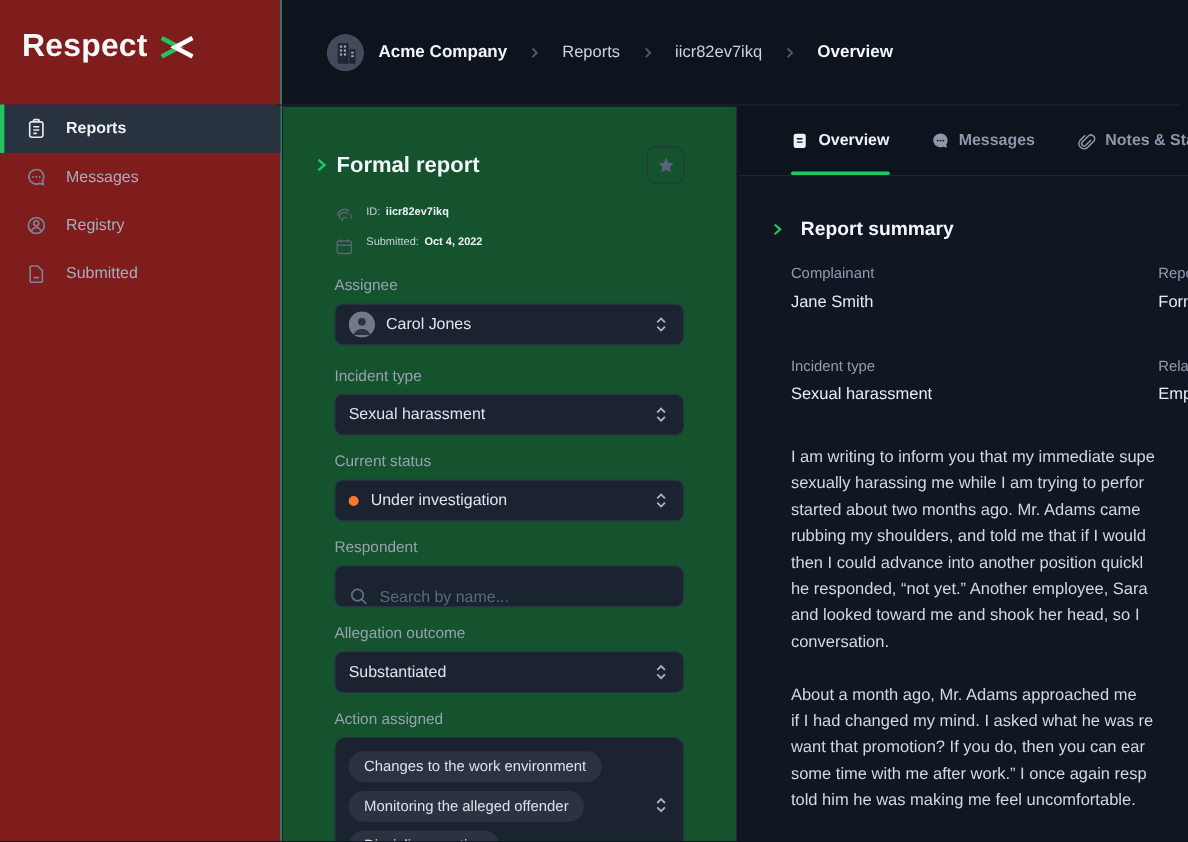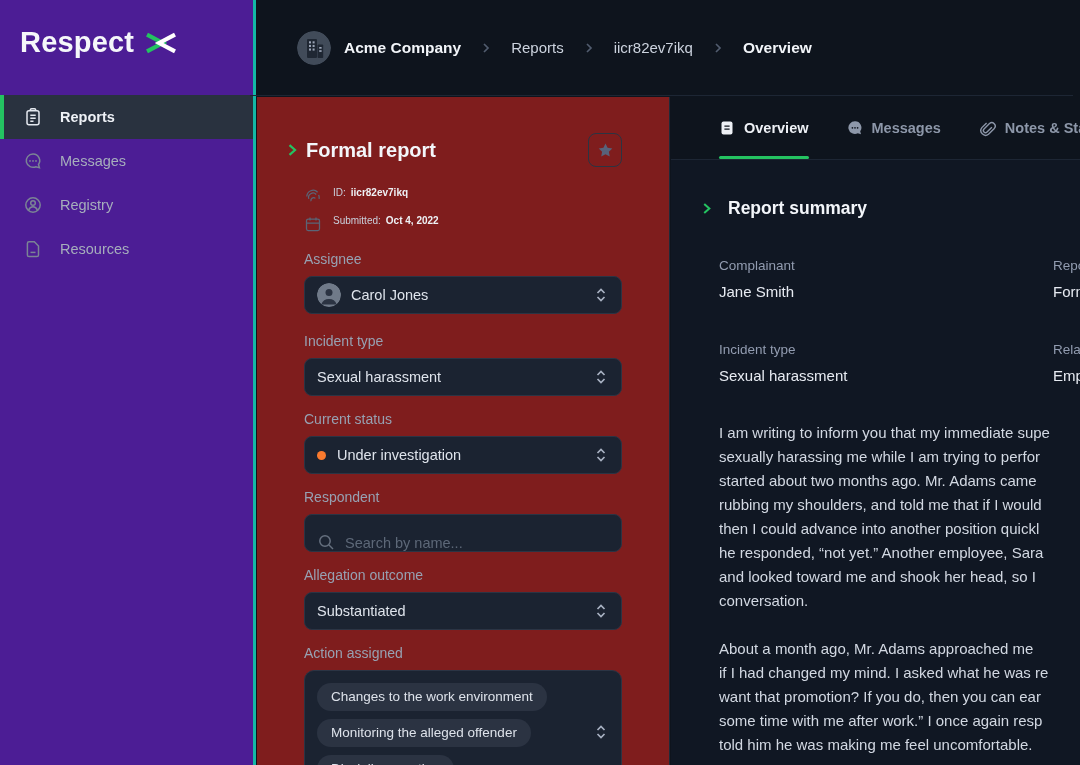--- a/index.html
+++ b/index.html
@@ -1,38 +1,38 @@
 <!DOCTYPE html>
 <html><head>
 <meta charset="utf-8">
 <style>
   * { box-sizing: border-box; margin: 0; padding: 0; }
   html,body { background:#0a0f16; }
   body { font-family:"Liberation Sans","DejaVu Sans",sans-serif; }
   .app { position:relative; width:1080px; height:765px; background:#0e141d; overflow:hidden; color:#e7ebf2; }
 
   
-  .sidebar { position:absolute; left:0; top:0; width:256px; height:765px; background:#4c1d95; border-right:3px solid #14b8a6; }
+  .sidebar { position:absolute; left:0; top:0; width:256px; height:765px; background:#7f1d1d; border-right:1px solid #14b8a6; }
   .logo { position:absolute; left:20px; top:26px; display:flex; align-items:center; gap:9px; font-size:29px; font-weight:600; color:#f5f7fa; letter-spacing:.2px; }
   .nav { position:absolute; top:95px; left:0; right:0; }
   .nav-item { height:44px; display:flex; align-items:center; padding-left:23px; gap:17px; color:#a6aebc; font-size:14.5px; font-weight:500; position:relative; cursor:pointer; }
   .nav-item .nicon { width:20px; height:20px; color:#7b8495; display:flex; }
   .nav-item.active { background:#29323f; color:#eef1f6; font-weight:700; }
   .nav-item.active .nicon { color:#e4e8ef; }
   .nav-item.active::before { content:""; position:absolute; left:0; top:0; bottom:0; width:4px; background:#24c361; }
 
   
   .header { position:absolute; left:250px; top:0; width:823px; height:96px; border-bottom:1px solid #1d2634; display:flex; align-items:center; padding-left:47px; gap:13px; }
   .crumb-avatar { width:34px; height:34px; border-radius:50%; overflow:hidden; flex:0 0 auto; }
   .crumb-strong { font-size:15.5px; font-weight:700; color:#f2f5f9; white-space:nowrap; }
   .crumb-item { font-size:15px; color:#ccd3de; white-space:nowrap; }
   .crumb-sep { display:flex; color:#515c6e; margin:0 6px; }
 
   
-  .middle { position:absolute; left:257px; top:97px; width:413px; height:668px; background:#7f1d1d; border-right:1px solid #202a38; padding:36px 47px 0 29px; overflow:hidden; }
+  .middle { position:absolute; left:257px; top:97px; width:413px; height:668px; background:#14532d; border-right:1px solid #202a38; padding:36px 47px 0 29px; overflow:hidden; }
   .title-row { display:flex; align-items:center; height:34px; margin-bottom:20px; }
   .title-chev { display:flex; color:#24c361; margin-right:7px; }
   .panel-title { font-size:20px; font-weight:700; color:#f3f6fa; }
   .star-btn { margin-left:auto; width:34px; height:34px; border:1px solid #2b3442; border-radius:8px; background:transparent; display:flex; align-items:center; justify-content:center; color:#58627a; cursor:pointer; }
   .inner { margin-left:18px; }
   .meta-row { display:flex; align-items:flex-start; gap:11px; height:18px; margin-bottom:10px; font-size:10px; }
   .meta-row.last { margin-bottom:18px; }
   .meta-icon { display:flex; color:#5a6577; }
   .meta-label { color:#c9d0dc; font-weight:500; }
   .meta-value { color:#eef1f5; font-weight:700; }
@@ -51,21 +51,21 @@
   .multi .updown { position:absolute; right:12px; top:52px; margin:0; }
 
   
   .right { position:absolute; left:671px; top:97px; width:409px; height:668px; background:#101723; }
   .tabstrip { height:63px; background:#0e141d; border-bottom:1px solid #1d2634; display:flex; align-items:stretch; padding-left:48px; gap:38px; }
   .tab { display:flex; align-items:center; gap:9px; font-size:14.5px; font-weight:600; color:#8d97a9; position:relative; white-space:nowrap; cursor:pointer; }
   .tab .ticon { display:flex; }
   .tab.active { color:#eef1f6; }
   .tab.active::after { content:""; position:absolute; left:0; right:0; bottom:0; height:3px; border-radius:2px; background:#24c361; }
   .rcontent { padding:38px 0 0 48px; }
-  .summary-head { display:flex; align-items:center; gap:8px; margin-left:-18px; margin-bottom:38px; }
+  .summary-head { display:flex; align-items:center; gap:8px; margin-left:-18px; margin-bottom:21px; }
   .summary-title { font-size:17.5px; font-weight:700; color:#f3f6fa; line-height:21px; }
   .fieldgrid { display:grid; grid-template-columns:334px 220px; row-gap:40px; }
   .fl { font-size:13.5px; color:#929cb0; margin-bottom:9px; line-height:17px; }
   .fv { font-size:15px; color:#e7ebf2; line-height:18px; }
   .desc { margin-top:36px; }
   .desc-label { font-size:13.5px; color:#929cb0; margin-bottom:9px; line-height:17px; }
   .desc-line { font-size:15px; line-height:24px; color:#d2d8e2; white-space:nowrap; }
   .para2 { margin-top:24px; }
 </style>
 </head>
@@ -117,21 +117,21 @@
         </span>
         <span>Registry</span>
       </div>
       <div class="nav-item">
         <span class="nicon">
           <svg width="20" height="20" viewBox="0 0 20 20" fill="none" stroke="currentColor" stroke-width="1.5">
             <path d="M6 2.8h5.3L15.5 7v9a1.6 1.6 0 0 1-1.6 1.6H6A1.6 1.6 0 0 1 4.4 16V4.4A1.6 1.6 0 0 1 6 2.8z"></path>
             <path d="M7.5 13.4h5"></path>
           </svg>
         </span>
-        <span>Resources</span>
+        <span>Submitted</span>
       </div>
     </nav>
   </aside>
 
   <header class="header">
     <span class="crumb-avatar">
       <svg width="34" height="34" viewBox="0 0 34 34">
         <circle cx="17" cy="17" r="17" fill="#414b59"></circle>
         <g fill="#1f2733">
           <rect x="10" y="8" width="10" height="19" rx="1"></rect>

